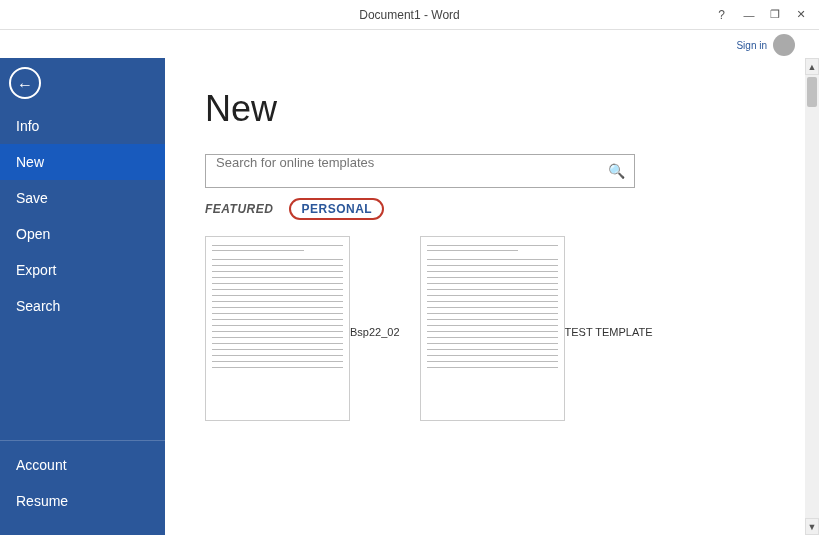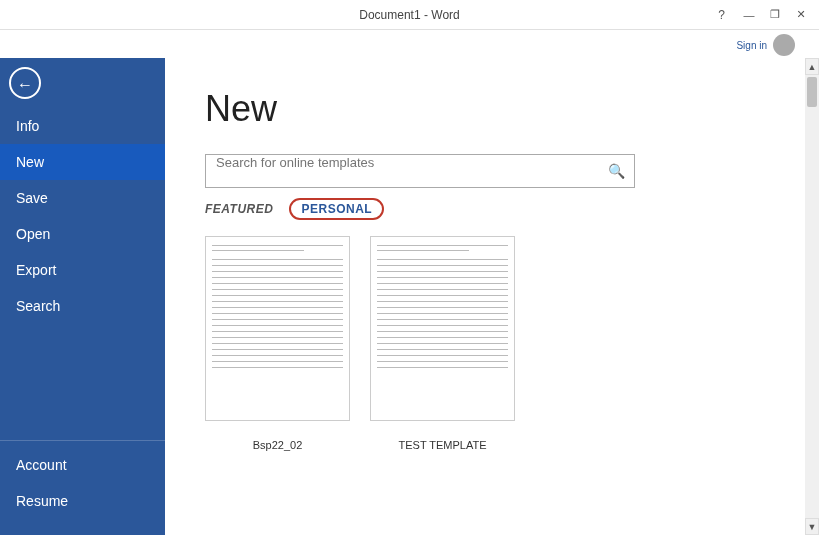--- a/index.html
+++ b/index.html
@@ -231,24 +231,23 @@
       cursor: pointer;
     }
 
     
     .templates-grid {
       display: flex;
       gap: 20px;
     }
     .template-card {
       display: flex;
-      flex-direction: column;
-      align-items: center;
-      cursor: pointer;
-      gap: 12px;
+      flex-direction: row;
+      align-items: center;
+      cursor: pointer;
     }
     .template-thumb {
       width: 145px;
       height: 185px;
       border: 1px solid #ccc;
       background: #fff;
       padding: 8px 6px;
       display: flex;
       flex-direction: column;
       gap: 4px;

